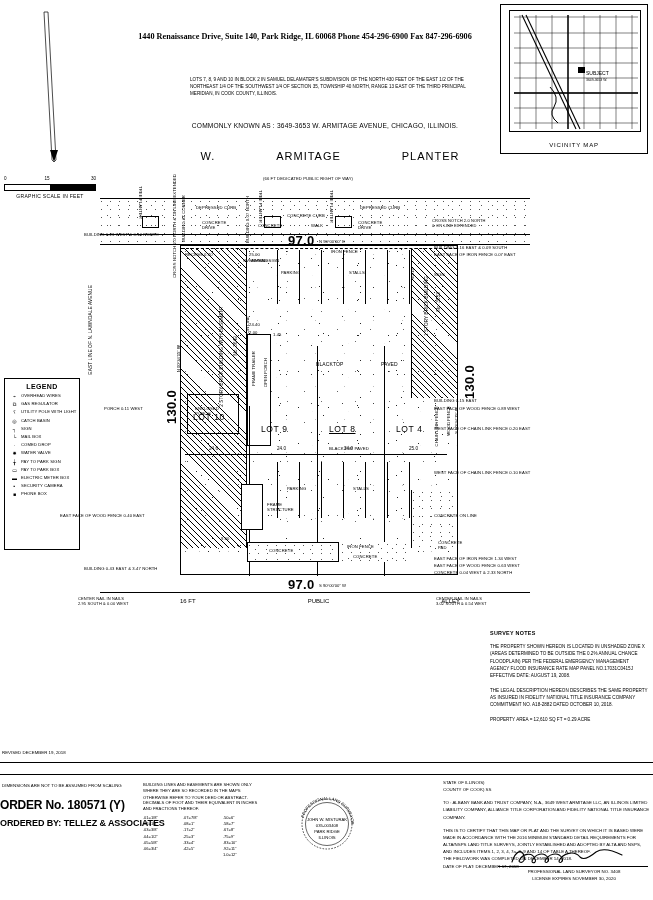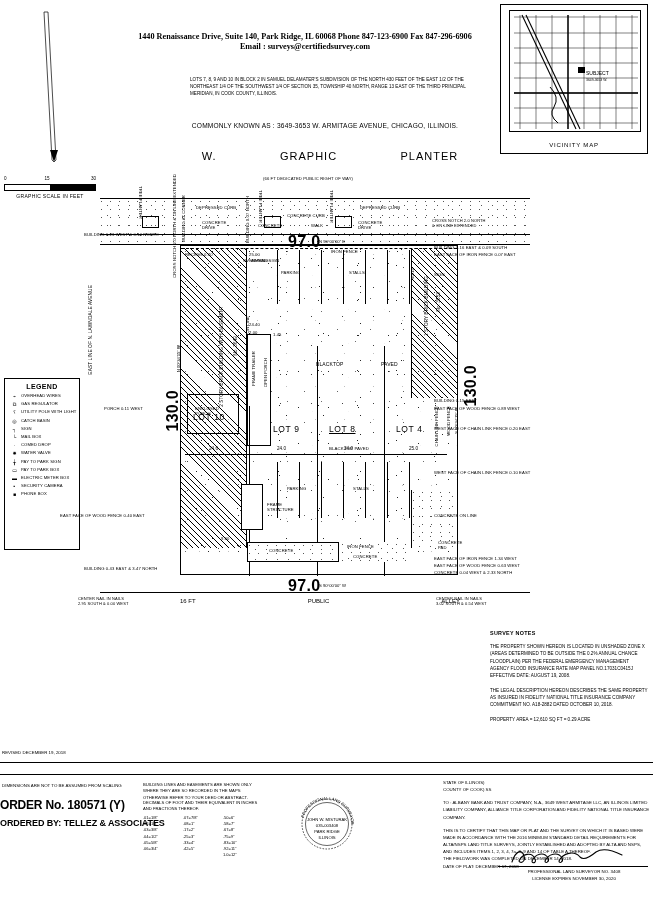--- a/index.html
+++ b/index.html
@@ -102,21 +102,21 @@
                     39px 35px, 33px 31px, 43px 39px, 36px 34px, 30px 36px;
     opacity:.85;
   }
   .hatch {
     background-image:repeating-linear-gradient(45deg, #000 0 .6px, transparent .6px 4.2px);
   }
   .stall-line { position:absolute; width:0; border-left:.7px solid #000; }
   .dim-tick { position:absolute; border-top:.7px solid #000; height:0; }
   .lotlabel { position:absolute; font-size:8.5px; letter-spacing:.6px; font-weight:normal; }
   .dimnum { position:absolute; font-size:4.6px; }
-  .bigdim { position:absolute; font-size:16px; font-weight:bold; letter-spacing:.3px; }
+  .bigdim { position:absolute; font-size:13px; font-weight:bold; letter-spacing:.3px; }
   .brg { position:absolute; font-size:4.2px; }
   .vert { writing-mode:vertical-rl; }
   .vert180 { writing-mode:vertical-rl; transform:rotate(180deg); }
   .note-s { position:absolute; font-size:4.2px; letter-spacing:.1px; white-space:nowrap; }
 
   .conc {
     background-color:#fff;
     background-image:
       radial-gradient(circle at 20% 30%, #555 .35px, transparent .45px),
       radial-gradient(circle at 70% 65%, #555 .35px, transparent .45px);
@@ -149,22 +149,21 @@
   .sig { position:absolute; left:508px; top:845px; width:120px; height:22px; }
   .sigline { position:absolute; left:498px; top:866px; width:150px; border-top:.7px solid #000; height:0; }
   .certfoot { position:absolute; left:498px; top:868px; width:152px; text-align:center; font-size:4.4px; line-height:1.6; }
   .dateplat { position:absolute; left:443px; top:864px; font-size:4.4px; }
 </style>
 </head>
 <body>
 
 <div class="pg">
 
-  <div class="hdr-addr">1440 Renaissance Drive, Suite 140, Park Ridge, IL 60068   Phone 847-123-6900  Fax 847-296-6906</div>
-  <div class="hdr-email">Email : surveys@certifiedsurvey.com</div>
+  <div class="hdr-addr">1440 Renaissance Drive, Suite 140, Park Ridge, IL 60068   Phone 454-296-6900  Fax 847-296-6906</div>
   <div class="legal">LOTS 7, 8, 9 AND 10 IN BLOCK 2 IN SAMUEL DELAMATER'S SUBDIVISION OF THE NORTH 430 FEET OF THE EAST 1/2 OF THE NORTHEAST 1/4 OF THE SOUTHWEST 1/4 OF SECTION 35, TOWNSHIP 40 NORTH, RANGE 13 EAST OF THE THIRD PRINCIPAL MERIDIAN, IN COOK COUNTY, ILLINOIS.</div>
   <div class="commonly">COMMONLY KNOWN AS : 3649-3653 W. ARMITAGE AVENUE, CHICAGO, ILLINOIS.</div>
 
   <div class="vic">
     <div class="vic-inner">
       <svg width="132" height="122" viewBox="0 0 132 122">
         <rect x="0" y="0" width="132" height="122" fill="#fff"></rect>
         <g stroke="#000" stroke-width="0.5" fill="none">
           <line x1="4" y1="6" x2="128" y2="6"></line>
           <line x1="4" y1="22" x2="128" y2="22"></line>
@@ -272,21 +271,21 @@
           <span class="sym">■</span>
           <span class="txt">PHONE BOX</span>
         </li>
     </ul>
   </div>
 
   <div class="plat">
 
     <div class="street-name">
       <span>W.</span>
-      <span>GRAPHIC</span>
+      <span>ARMITAGE</span>
       <span>PLANTER</span>
     </div>
     <div class="note-s" style="left:183px; top:26px;">(66 FT DEDICATED PUBLIC RIGHT OF WAY)</div>
 
     <div style="position:absolute; left:20px; top:48px; width:430px; height:47px; border-top:.7px solid #000; border-bottom:1px solid #000;" class="conc"></div>
     <div style="position:absolute; left:20px; top:84px; width:430px; border-top:1px solid #000; height:0;"></div>
 
     <div class="note-s" style="left:116px; top:55px;">DEPRESSED CURB</div>
     <div class="note-s" style="left:280px; top:55px;">DEPRESSED CURB</div>
     <div class="note-s" style="left:207px; top:63px;">CONCRETE  CURB</div>
@@ -362,21 +361,21 @@
 
       <div class="note-s" style="left:135px; top:115px; font-size:5px;">BLACKTOP</div>
       <div class="note-s" style="left:200px; top:115px; font-size:5px;">PAVED</div>
       <div class="note-s" style="left:148px; top:200px; font-size:4.4px;">BLACKTOP PAVED</div>
 
       <div class="stall-line" style="left:68px;  top:160px; height:170px;"></div>
       <div class="stall-line" style="left:136px; top:100px; height:230px;"></div>
       <div class="stall-line" style="left:203px; top:100px; height:230px;"></div>
 
       <div class="lotlabel" style="left:12px;  top:166px;">LOT  10</div>
-      <div class="lotlabel" style="left:92px;  top:178px;text-align:center;">LOT  9</div>
+      <div class="lotlabel" style="left:80px;  top:178px;text-align:center;">LOT  9</div>
       <div class="lotlabel" style="left:148px; top:178px;text-decoration:underline;">LOT  8</div>
       <div class="lotlabel" style="left:215px; top:178px;">LOT  4</div>
 
       <div class="dim-tick" style="left:4px; top:208px; width:262px;"></div>
       <div class="dimnum" style="left:28px;  top:200px;">24.6</div>
       <div class="dimnum" style="left:96px;  top:200px;">24.0</div>
       <div class="dimnum" style="left:163px; top:200px;">24.0</div>
       <div class="dimnum" style="left:228px; top:200px;">25.0</div>
 
       <div style="position:absolute; left:60px; top:238px; width:22px; height:46px; border:.7px solid #000; background:#fff;"></div>

